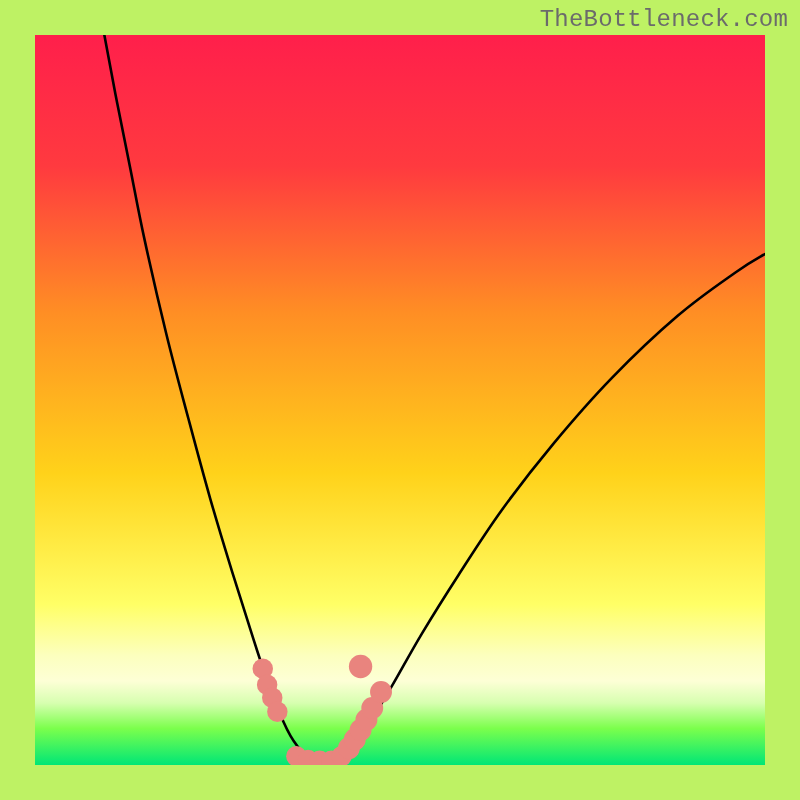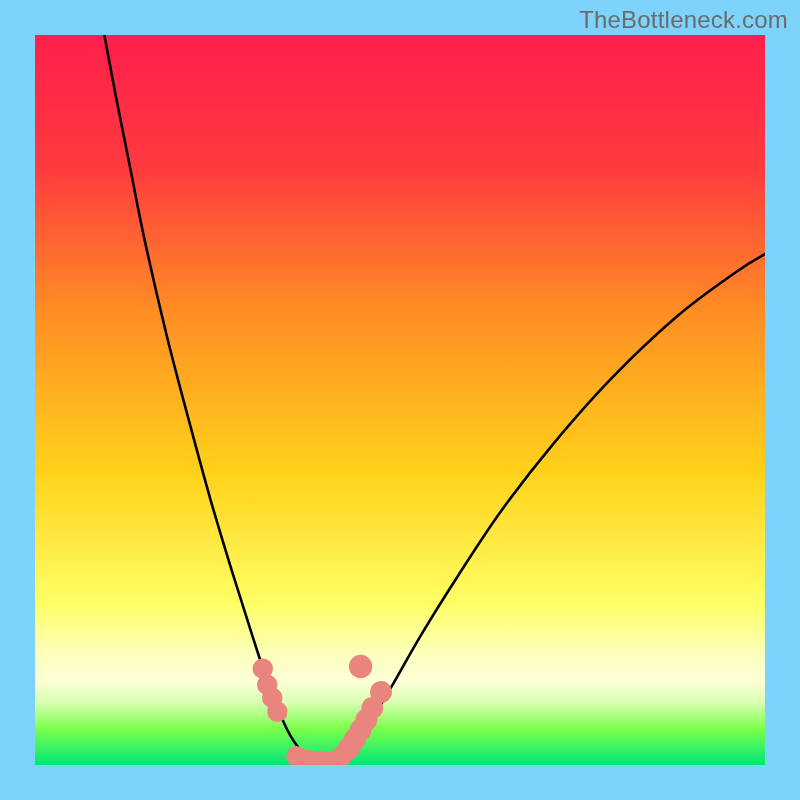--- a/index.html
+++ b/index.html
@@ -10,21 +10,22 @@
     overflow: hidden;
     background: #000;
     font-family: Arial, Helvetica, sans-serif;
   }
   .frame {
     position: absolute;
     top: 0;
     left: 0;
     width: 800px;
     height: 800px;
-    background: #7dd3fc;
+    background: #bef264;
+    font-family: Liberation Mono, monospace;
   }
   .plot-area {
     position: absolute;
     top: 35px;
     left: 35px;
     width: 730px;
     height: 730px;
   }
   .plot-area svg {
     width: 100%;

